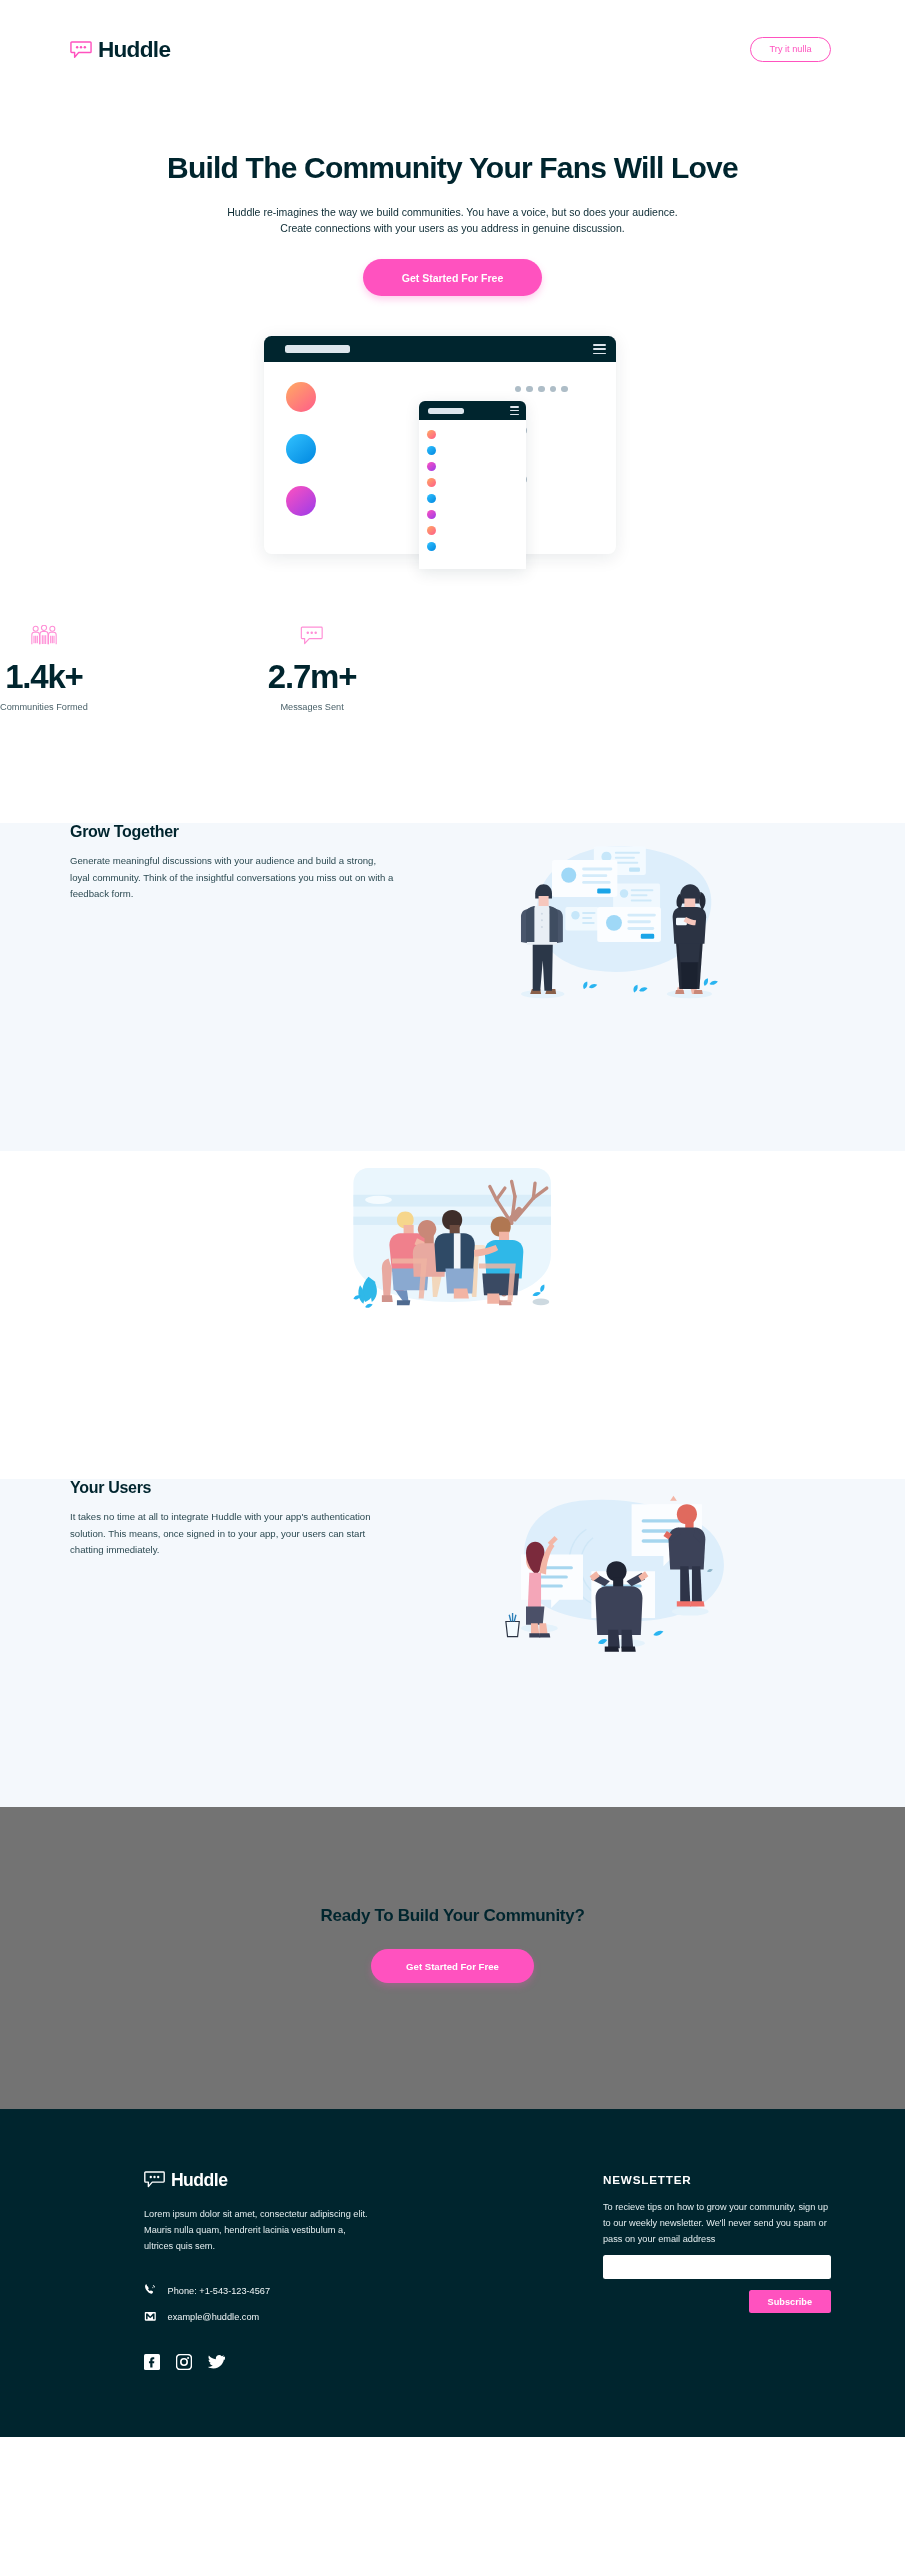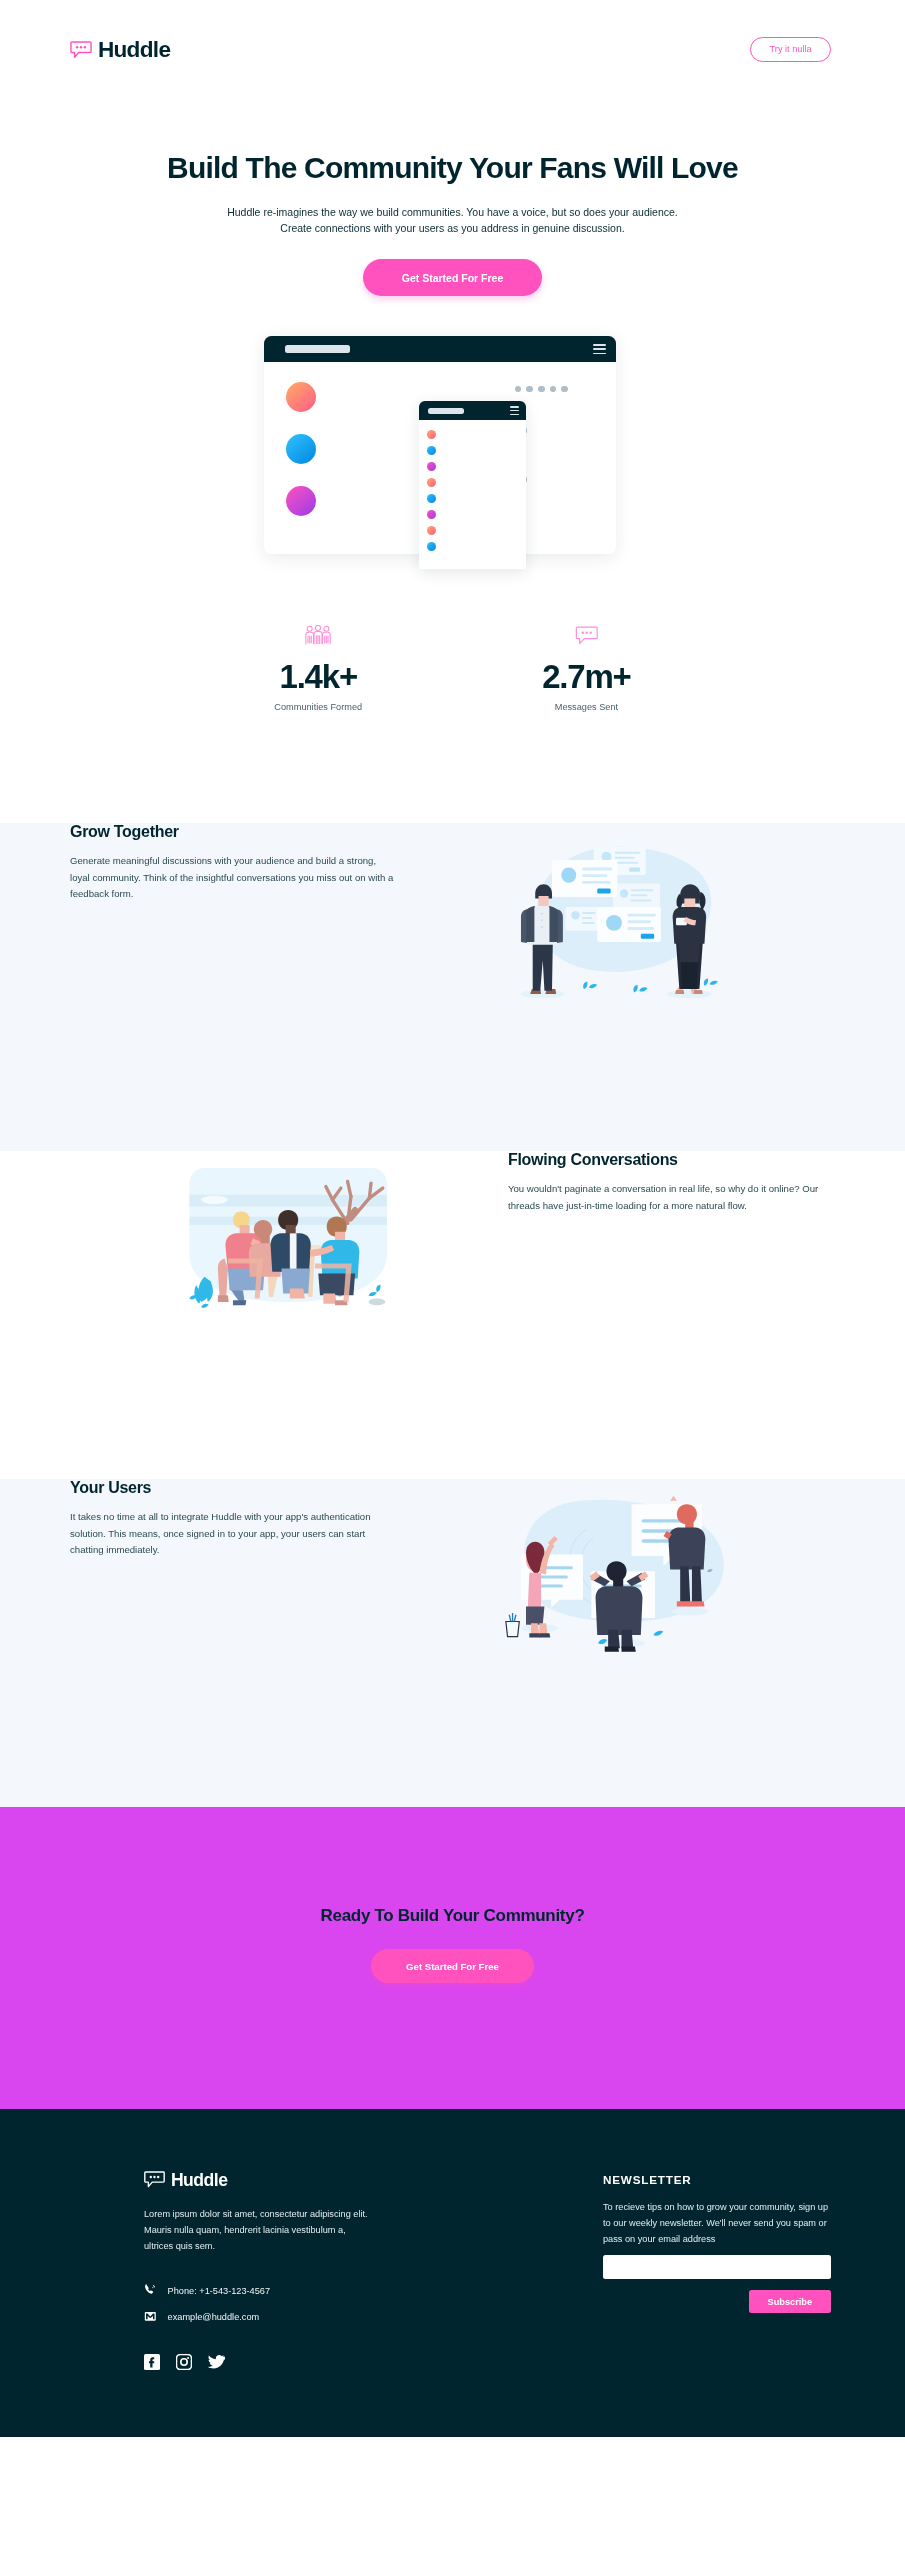--- a/index.html
+++ b/index.html
@@ -107,21 +107,21 @@
   .srow { display: flex; align-items: center; gap: 5px; padding: 0 7.5px; height: 16px; }
   .av-sm { width: 9.2px; height: 9.2px; border-radius: 50%; flex: 0 0 9.2px; }
   .slines { flex: 1; }
   .sl { height: 2.5px; background: #e5eaf1; border-radius: 1.7px; }
   .sl.a { width: 22px; margin-bottom: 2.1px; background: #dde5ec; }
   .sl.b { width: 100%; }
   .win-small-pad { padding-top: 5.9px; }
 
   
   .stats {
-    display: flex; justify-content: center; gap: 180px;
+    display: flex; gap: 180px;
     padding: 46px 0 111px;
   }
   .stat { text-align: center; }
   .stat-icon { height: 20px; margin-bottom: 15px; display:flex; justify-content:center; align-items:flex-end;}
   .stat-num { font-size: 33px; font-weight: bold; letter-spacing: -1.2px; color: #00252e; line-height: 1; }
   .stat-label { font-size: 9.2px; color: #4a6169; margin-top: 9.2px; }
 
   
   .feature {
     display: flex; align-items: flex-start;
@@ -132,21 +132,21 @@
   .feature.plain { background: #ffffff; }
   .feature .txt { width: 327px; }
   .feature.reverse { flex-direction: row-reverse; }
   .feature.reverse .txt { margin-left: 0; }
   .f-title { font-size: 16px; font-weight: bold; letter-spacing: -0.3px; color: #00252e; }
   .f-body { font-size: 9.6px; line-height: 1.72; color: #2c4a52; margin-top: 11.7px; }
   .f-art { flex: 1; display: flex; justify-content: center; align-items: center; }
   .f-art svg { display: block; }
 
   
-  .cta-block { text-align: center; padding: 99px 0 126px; background: #d946ef; }
+  .cta-block { text-align: center; padding: 99px 0 126px; background: #737373; }
   .cta-title { font-size: 17px; font-weight: bold; letter-spacing: -0.3px; color: #00252e; }
   .cta-btn {
     margin-top: 22.6px; display: inline-block;
     background: #ff52bf; color: #fff; border: none; border-radius: 34px;
     font-size: 9.6px; font-weight: bold; padding: 11.7px 35px; cursor: pointer;
     box-shadow: 0 3.4px 7.5px rgba(255,82,191,0.28);
     font-family: "Liberation Sans", sans-serif;
   }
 
   
@@ -410,24 +410,20 @@
       <path d="M106 198c-2-4 0-8 4-9 1 5-1 8-4 9z" fill="#29b4f0"></path>
       <path d="M172 200c2-4 7-5 10-3-3 4-7 5-10 3z" fill="#29b4f0"></path>
       <path d="M166 202c-2-4 0-8 4-9 1 5-1 8-4 9z" fill="#29b4f0"></path>
       <path d="M256 192c2-4 7-5 10-3-3 4-7 5-10 3z" fill="#29b4f0"></path>
       <path d="M250 194c-2-4 0-8 4-9 1 5-1 8-4 9z" fill="#29b4f0"></path>
     </svg>
   </div>
 </div>
 
 <div class="feature plain reverse">
-  <div class="txt">
-    <div class="f-title">Flowing Conversations</div>
-    <div class="f-body">You wouldn't paginate a conversation in real life, so why do it online? Our threads have just-in-time loading for a more natural flow.</div>
-  </div>
   <div class="f-art">
     <svg width="226" height="168" viewBox="0 0 270 200">
       <path d="M16 38c0-10 8-18 18-18h200c10 0 18 8 18 18v86c0 34-46 56-118 56S16 158 16 124z" fill="#eaf6fd"></path>
       <rect x="16" y="52" width="236" height="14" fill="#d9edf9"></rect>
       <rect x="16" y="78" width="236" height="10" fill="#d9edf9"></rect>
       <ellipse cx="46" cy="58" rx="16" ry="5" fill="#f4fbff"></ellipse>
 
       <path d="M196 170V98c0-6 2-10 6-14l12-14" stroke="#c08d80" stroke-width="7" fill="none" stroke-linecap="round"></path>
       <g stroke="#c08d80" stroke-width="4" fill="none" stroke-linecap="round">
         <path d="M205 86l-18-28"></path>

